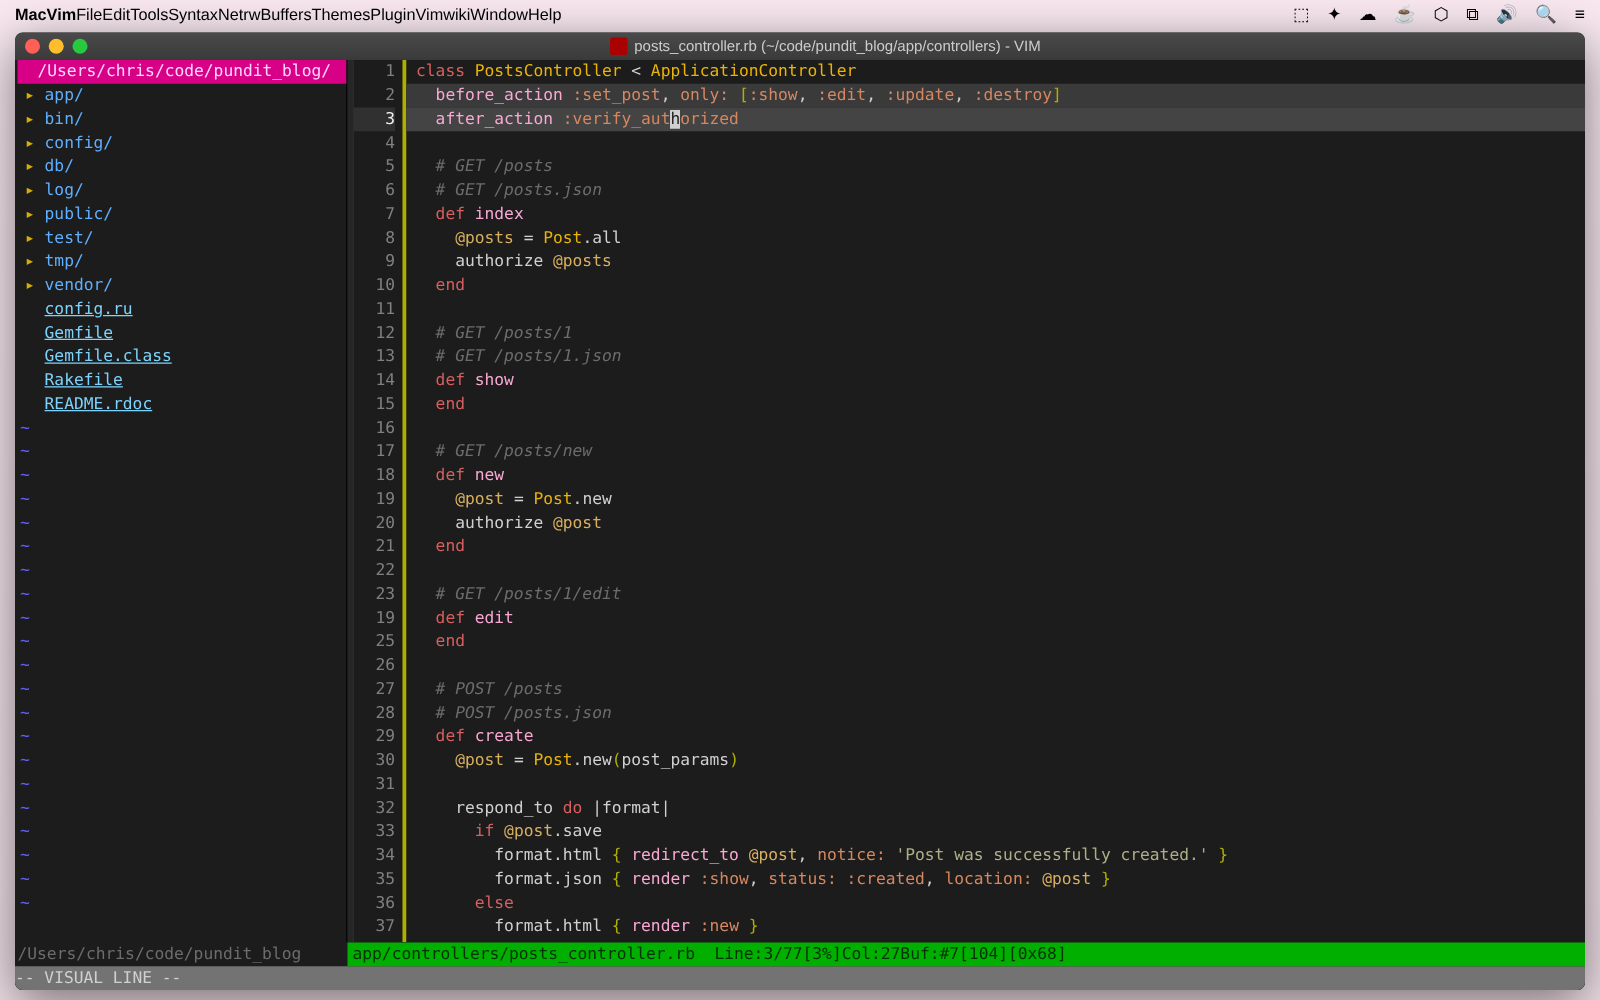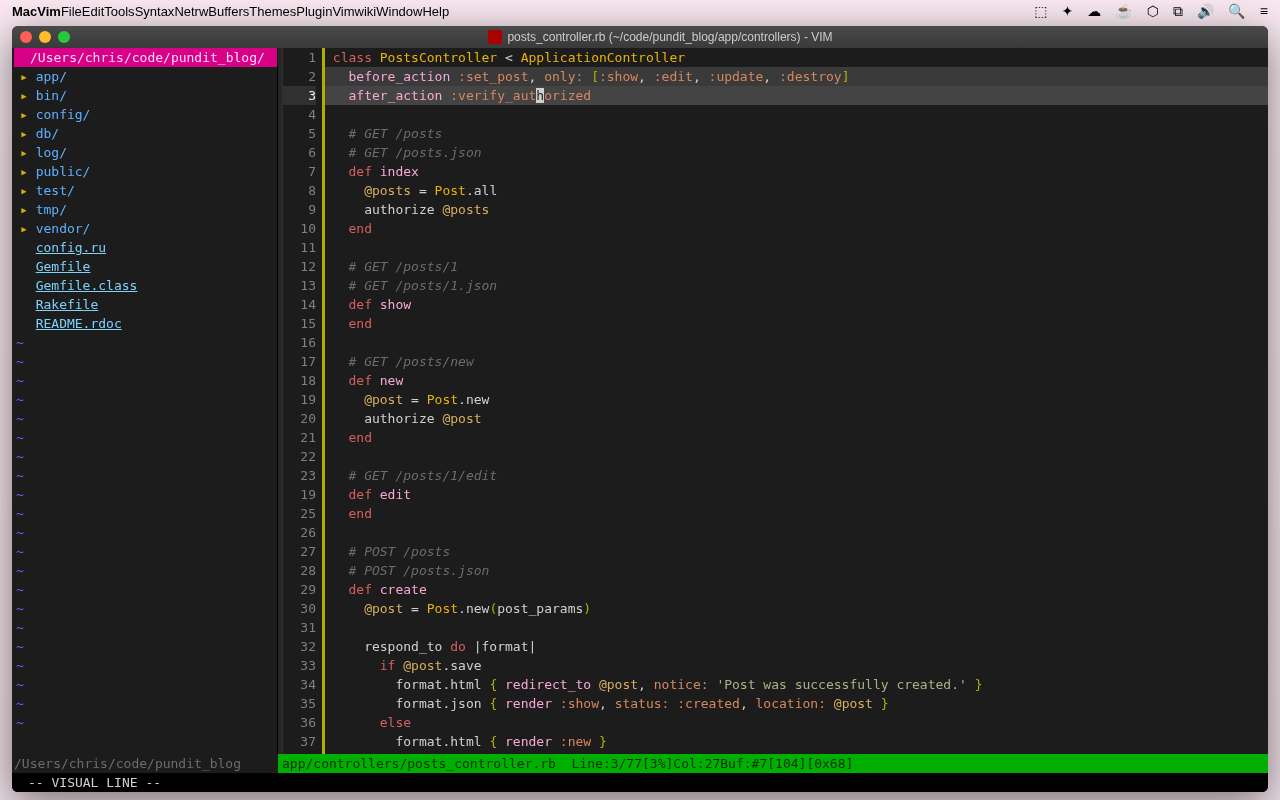--- a/index.html
+++ b/index.html
@@ -178,22 +178,22 @@
     background: #00af00;
     color: #003300;
     padding: 0 4px;
     white-space: pre;
   }
   .cmdline {
     height: 19px;
     line-height: 19px;
     font-size: 13px;
     color: #d0d0d0;
-    background: #000000;
-    padding-left: 16px;
+    background: #737373;
+    padding-left: 0;
     font-weight: 500;
   }
 
   .fold-col {
     width: 4px;
     background: #262626;
   }
   .highlight-col {
     width: 3px;
     background: #afaf00;

